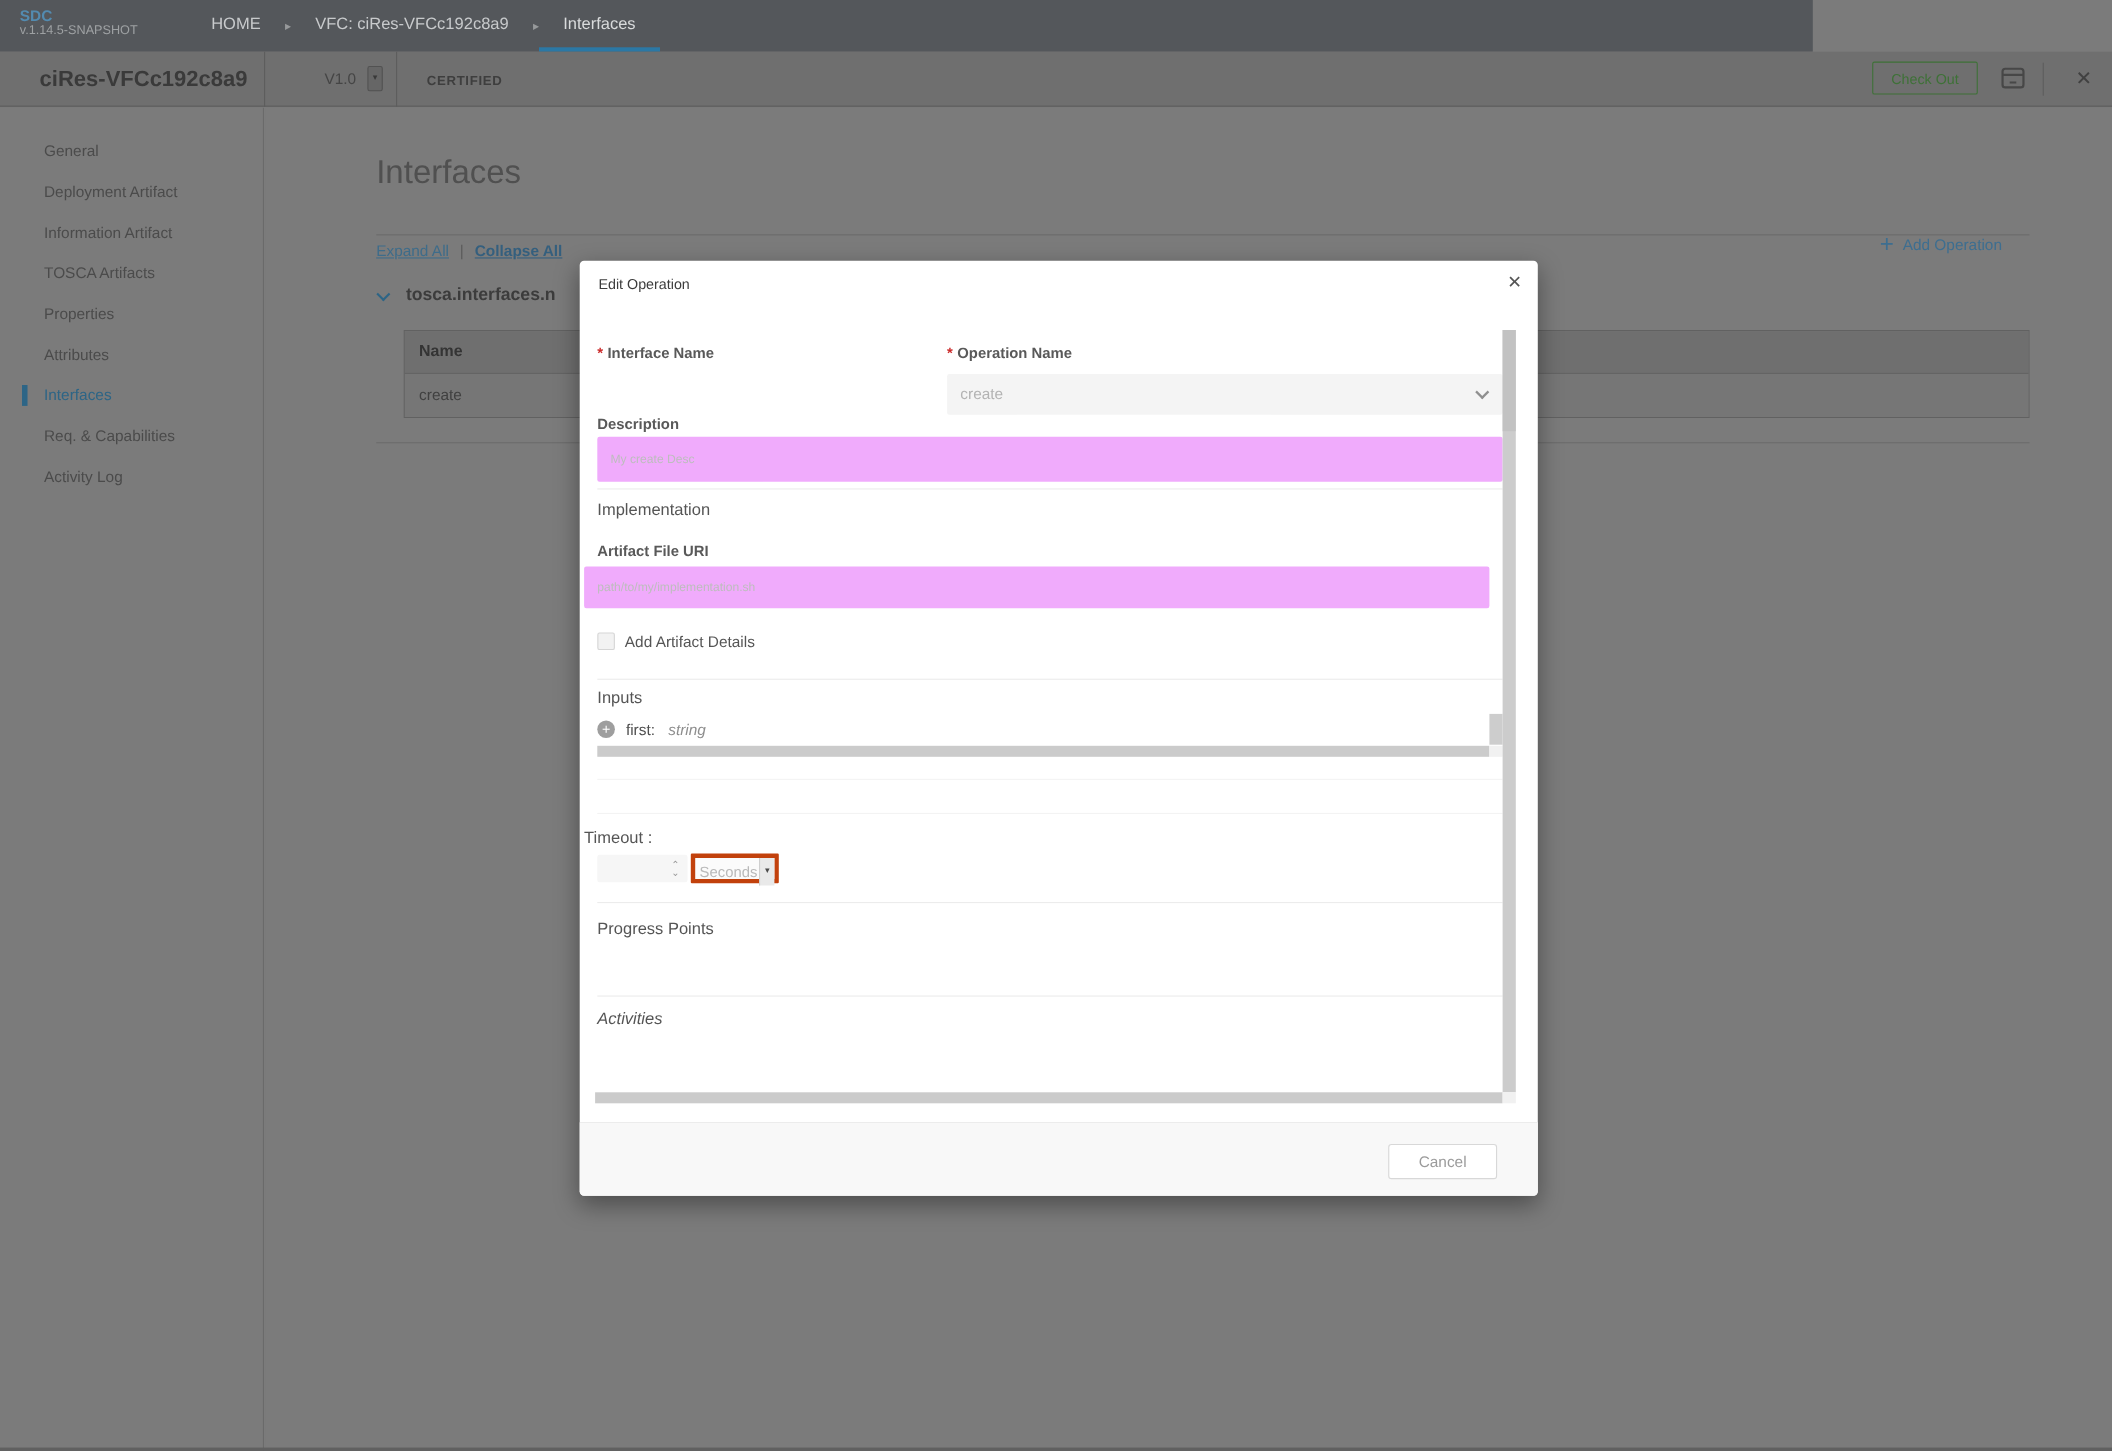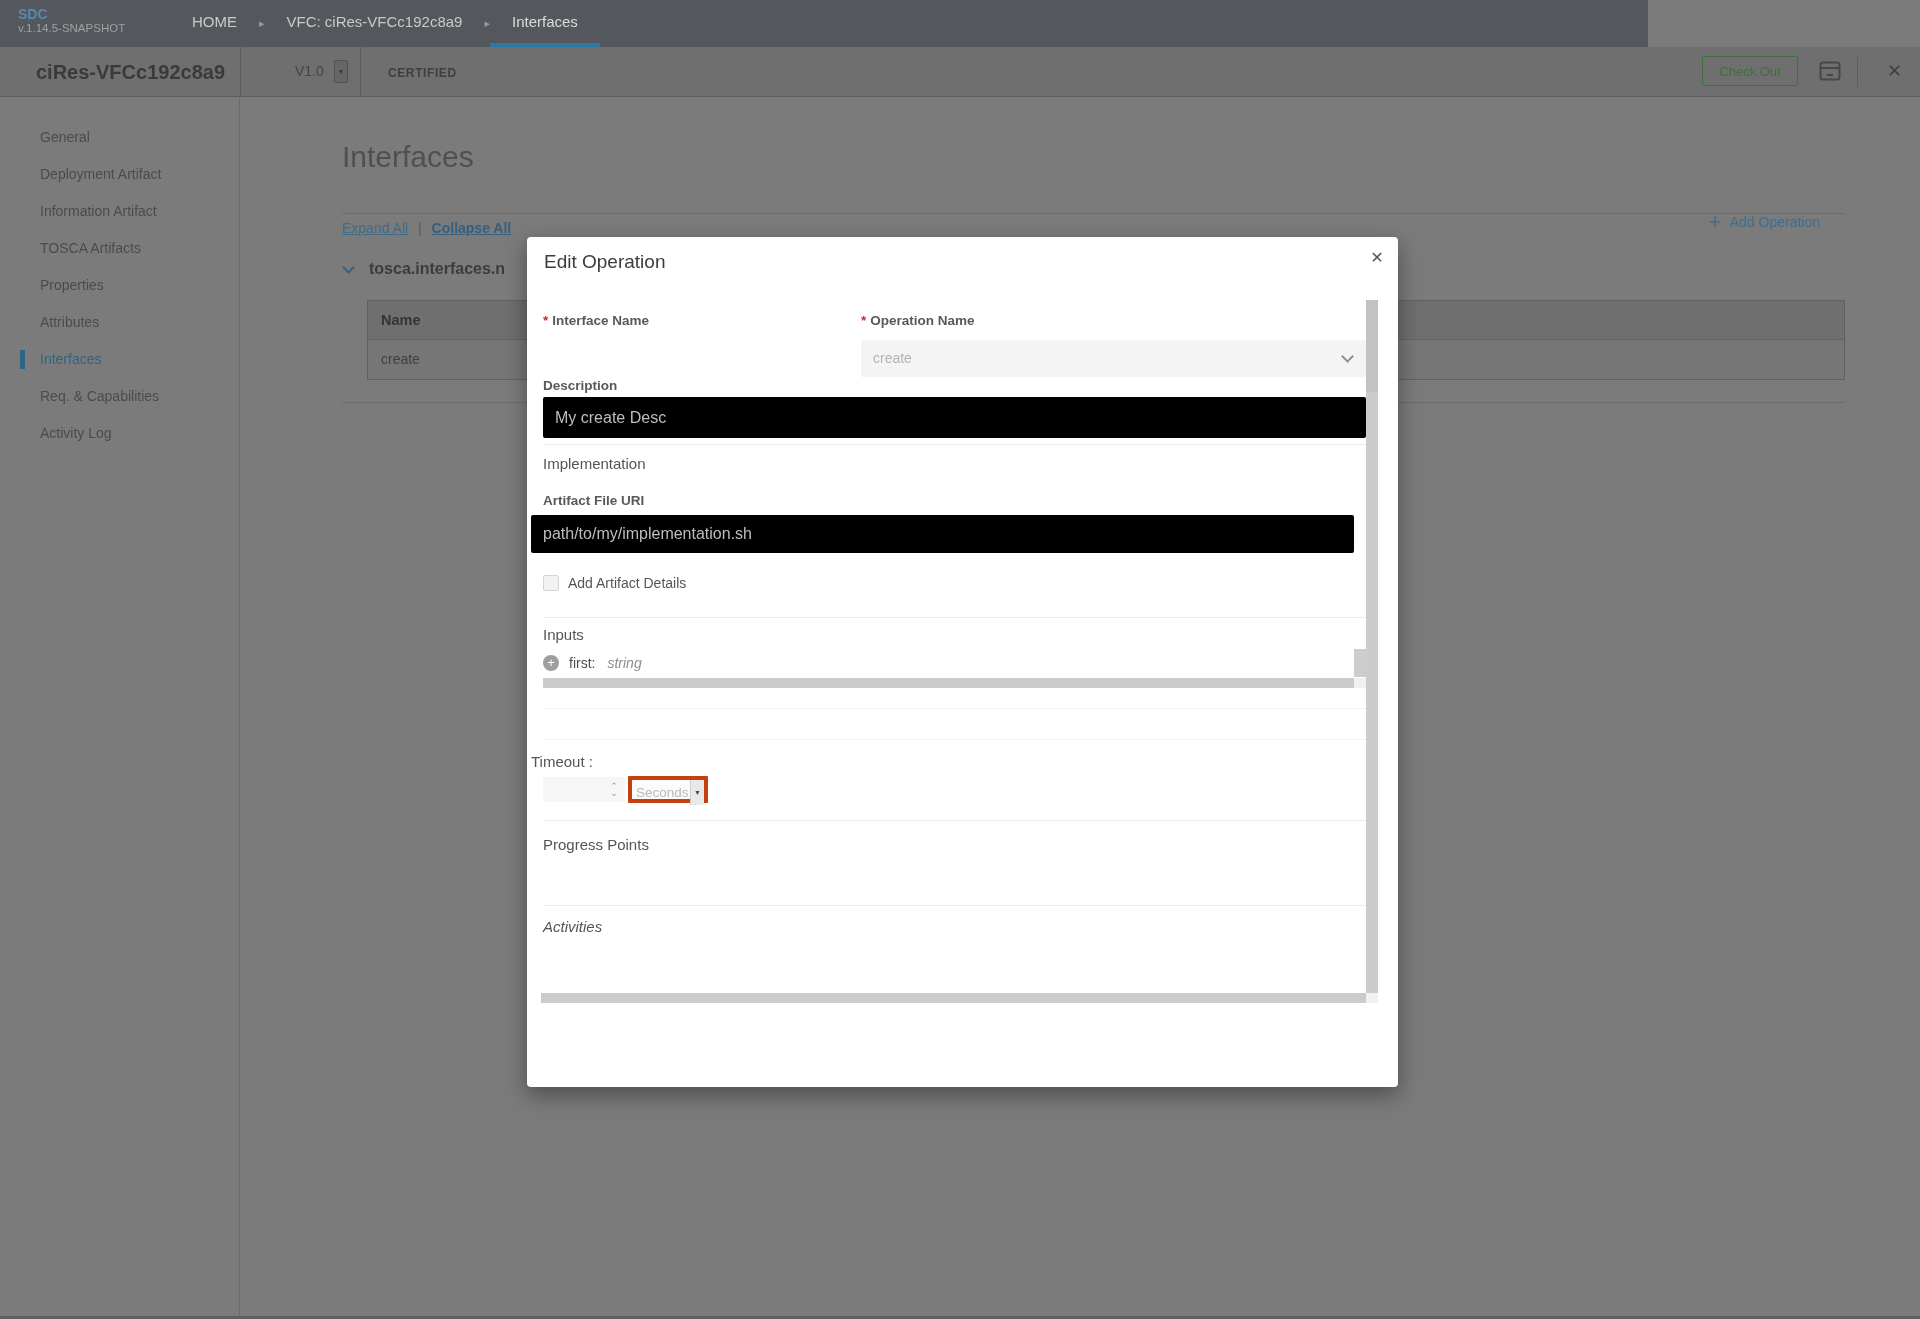--- a/index.html
+++ b/index.html
@@ -66,32 +66,32 @@
   .iface-th { height:39px; line-height:39px; background:#6f6f6f; color:#343434;
     font-size:14.5px; font-weight:bold; padding-left:13px; border-bottom:1px solid #646464; }
   .iface-td { height:39px; line-height:39px; background:#767676; color:#404040;
     font-size:14px; padding-left:13px; cursor:pointer; }
   .hr2 { position:absolute; left:101px; top:304px; width:1503px; height:1px; background:#6c6c6c; }
   .bottom-strip { position:absolute; left:0; top:1316px; width:1920px; height:3px; background:#606060; }
 
   
   .modal { position:absolute; left:527px; top:237px; width:871px; height:850px; background:#ffffff;
     border-radius:4px; box-shadow:0 8px 22px rgba(0,0,0,0.38); z-index:10; }
-  .modal-title { position:absolute; left:17px; top:14px; font-size:19px; color:#3c3c3c; }
+  .modal-title { position:absolute; left:17px; top:14px; font-size:13px; color:#3c3c3c; }
   .modal-close { position:absolute; right:10px; top:10px; width:22px; height:22px; text-align:center;
     line-height:22px; font-size:16px; color:#555; cursor:pointer; }
   .m-label { position:absolute; font-size:13.5px; font-weight:bold; color:#595959; }
   .req { color:#cb2b2b; margin-right:4px; }
   .m-section { position:absolute; font-size:15px; color:#555; }
   .m-select { position:absolute; height:37px; background:#f4f4f4; border-radius:2px;
     line-height:37px; padding:0 12px; font-size:14px; color:#b3b3b3; cursor:default; }
   .sel-chev { position:absolute; right:14px; top:12px; width:9px; height:9px;
     border-right:2px solid #8f8f8f; border-bottom:2px solid #8f8f8f; transform:rotate(45deg); }
-  .m-input { position:absolute; background:#000000; border:none; outline:none; border-radius:2px;
-    font-family:inherit; font-size:16px; color:#666; padding:0 12px; }
+  .m-input { position:absolute; background:#f0abfc; border:none; outline:none; border-radius:2px;
+    font-family:inherit; font-size:11px; color:#666; padding:0 12px; }
   .m-input::placeholder { color:#bdbdbd; opacity:1; }
   .m-div { position:absolute; left:16px; width:823px; height:1px; background:#ececec; }
   .faint { background:#f3f3f3; }
   .cb-row { position:absolute; left:16px; top:338px; display:flex; align-items:center; cursor:pointer; }
   .cb-box { width:16px; height:16px; background:#f2f2f2; border:1px solid #d5d5d5; border-radius:2px; }
   .cb-label { margin-left:9px; font-size:14px; color:#555; }
   .inp-row { position:absolute; left:16px; top:412px; height:28px; display:flex; align-items:center; }
   .plus-circle { width:16px; height:16px; border-radius:50%; background:#9e9e9e; color:#fff;
     font-size:13px; line-height:15px; text-align:center; cursor:pointer; }
   .inp-name { margin-left:10px; font-size:14px; color:#4f4f4f; }
@@ -257,13 +257,16 @@
   <div class="m-div" style="top:668px;"></div>
 
   <div class="m-section" style="left:16px; top:681px;font-style:italic;">Activities</div>
 
   <div class="m-vscroll">
     <div class="m-vthumb"></div>
   </div>
   <div class="m-hscroll"></div>
   <div class="m-corner"></div>
 
+  <div class="m-footer">
+    <button class="btn-cancel">Cancel</button>
+  </div>
 </div>
 
 </body></html>

